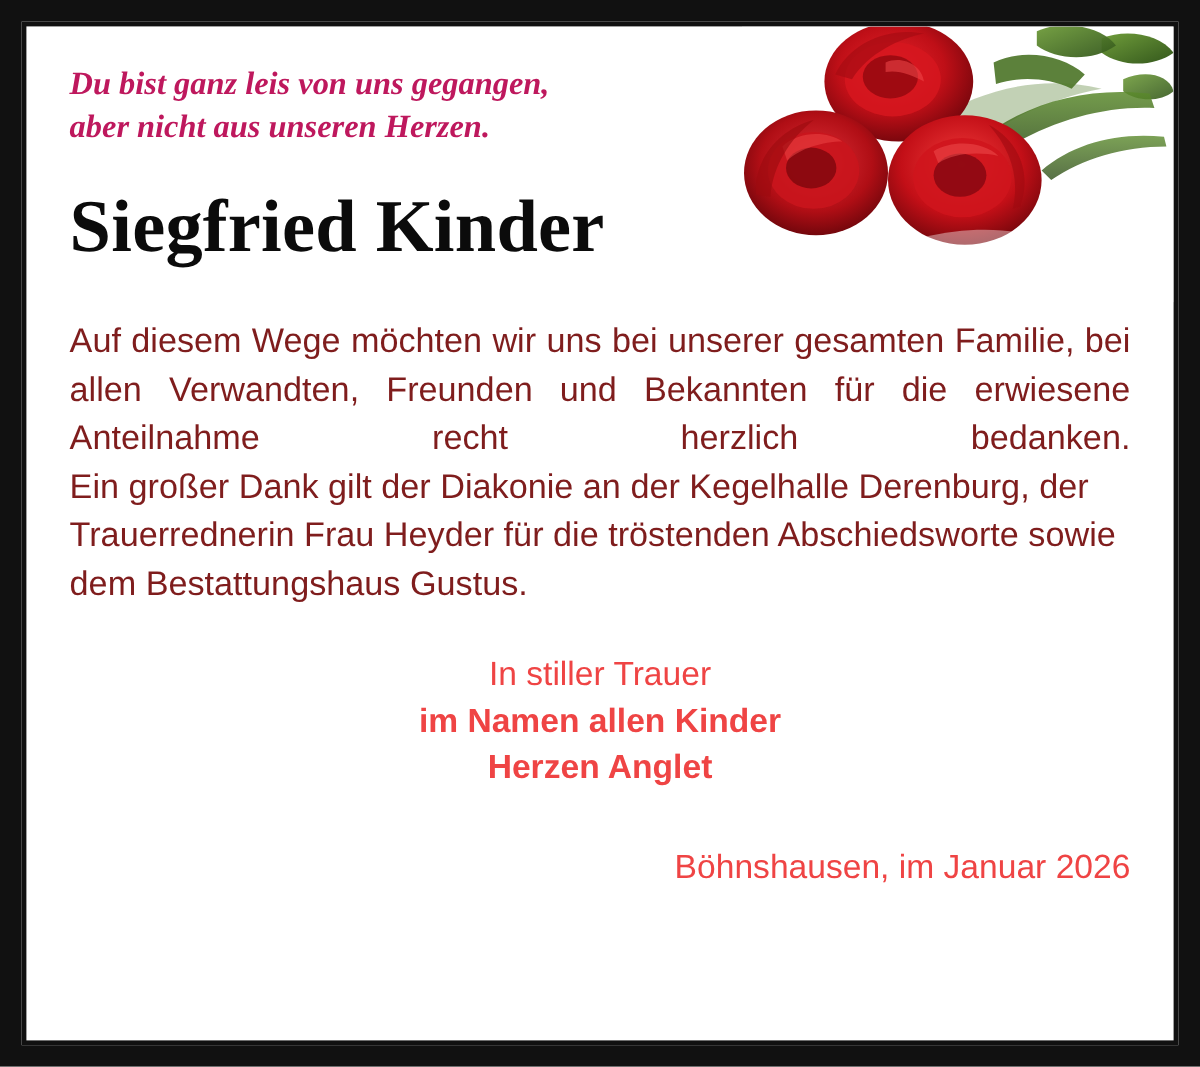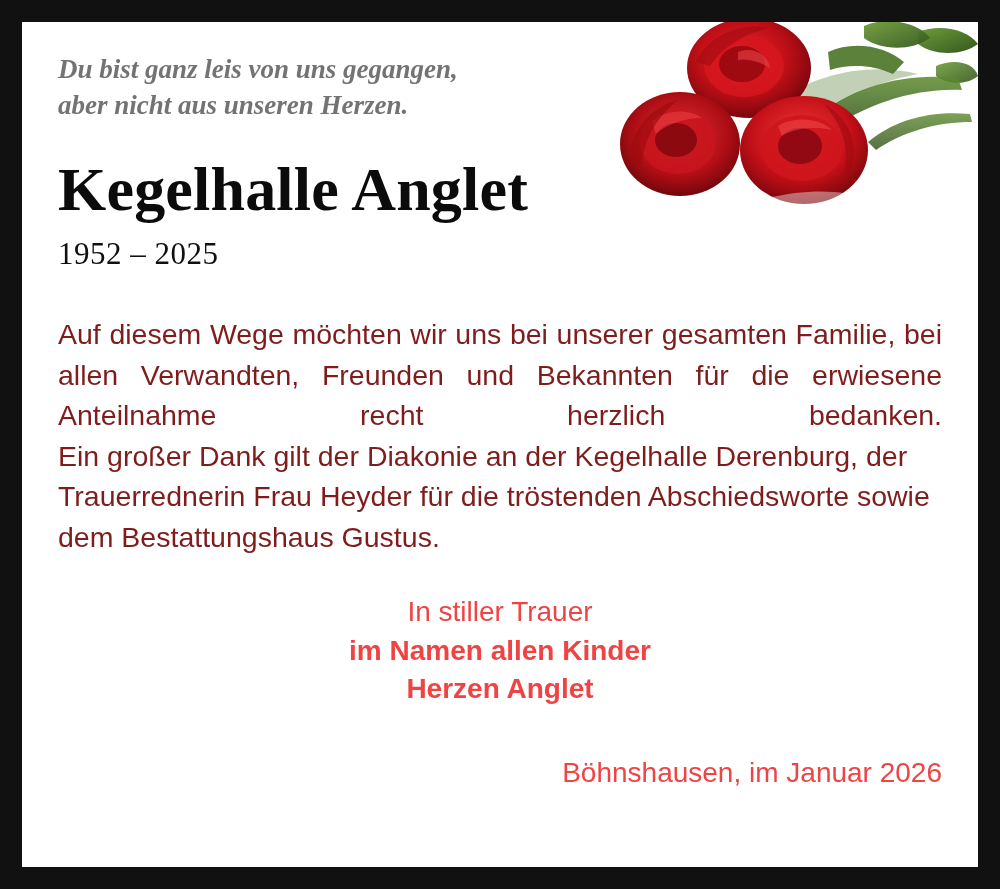--- a/index.html
+++ b/index.html
@@ -51,21 +51,21 @@
     box-sizing: border-box;
     padding: 30px 36px 0 36px;
   }
 
   .verse {
     font-family: "Liberation Serif", serif;
     font-style: italic;
     font-weight: bold;
     font-size: 27px;
     line-height: 1.32;
-    color: #737373;
+    color: #be185d;
     margin: 0;
     max-width: 580px;
   }
   .verse span { display: block; }
 
   .name {
     font-family: "Liberation Serif", serif;
     font-weight: bold;
     font-size: 62px;
     line-height: 1.05;
@@ -192,23 +192,22 @@
       </svg>
     </div>
 
     <div class="content">
 
       <div class="verse">
         <span>Du bist ganz leis von uns gegangen,</span>
         <span>aber nicht aus unseren Herzen.</span>
       </div>
 
-      <h1 class="name">Kegelhalle Anglet</h1>
-
-      <div class="dates">1952 – 2025</div>
+      <h1 class="name">Siegfried Kinder</h1>
+
 
       <div class="body-text">
         <p class="justify">Auf diesem Wege möchten wir uns bei unserer gesamten Familie, bei allen Verwandten, Freunden und Bekannten für die erwiesene Anteilnahme recht herzlich bedanken.</p>
         <p class="last">Ein großer Dank gilt der Diakonie an der Kegelhalle Derenburg, der Trauerrednerin Frau Heyder für die tröstenden Abschiedsworte sowie dem Bestattungshaus Gustus.</p>
       </div>
 
       <div class="closing">
         <div class="line">In stiller Trauer</div>
         <div class="line bold">im Namen allen Kinder</div>
         <div class="line bold">Herzen Anglet</div>

